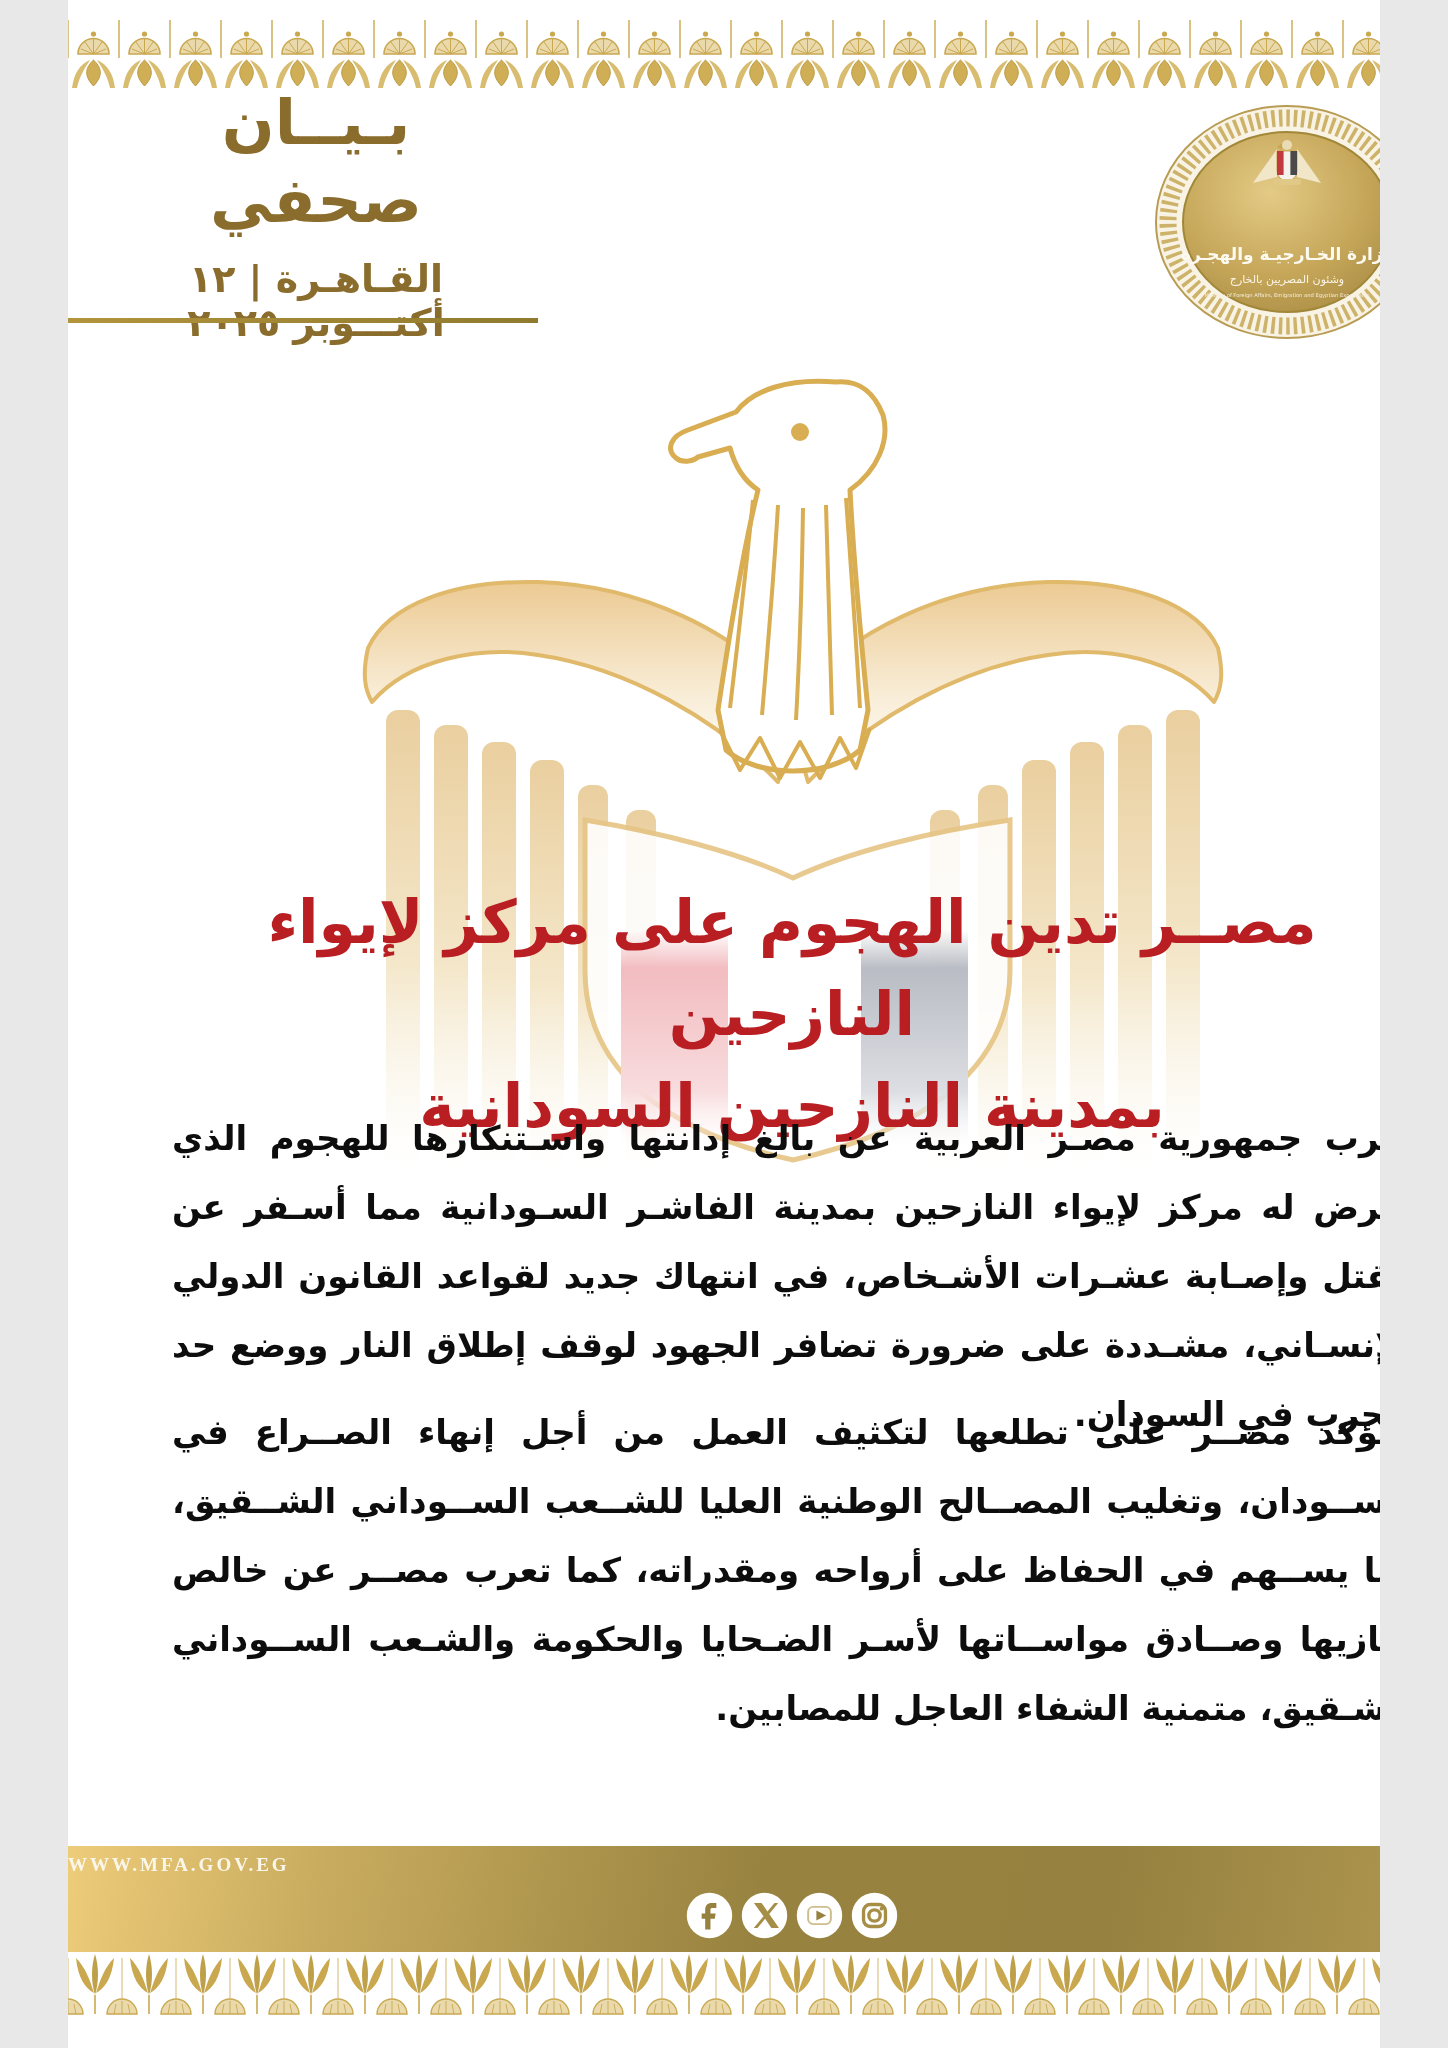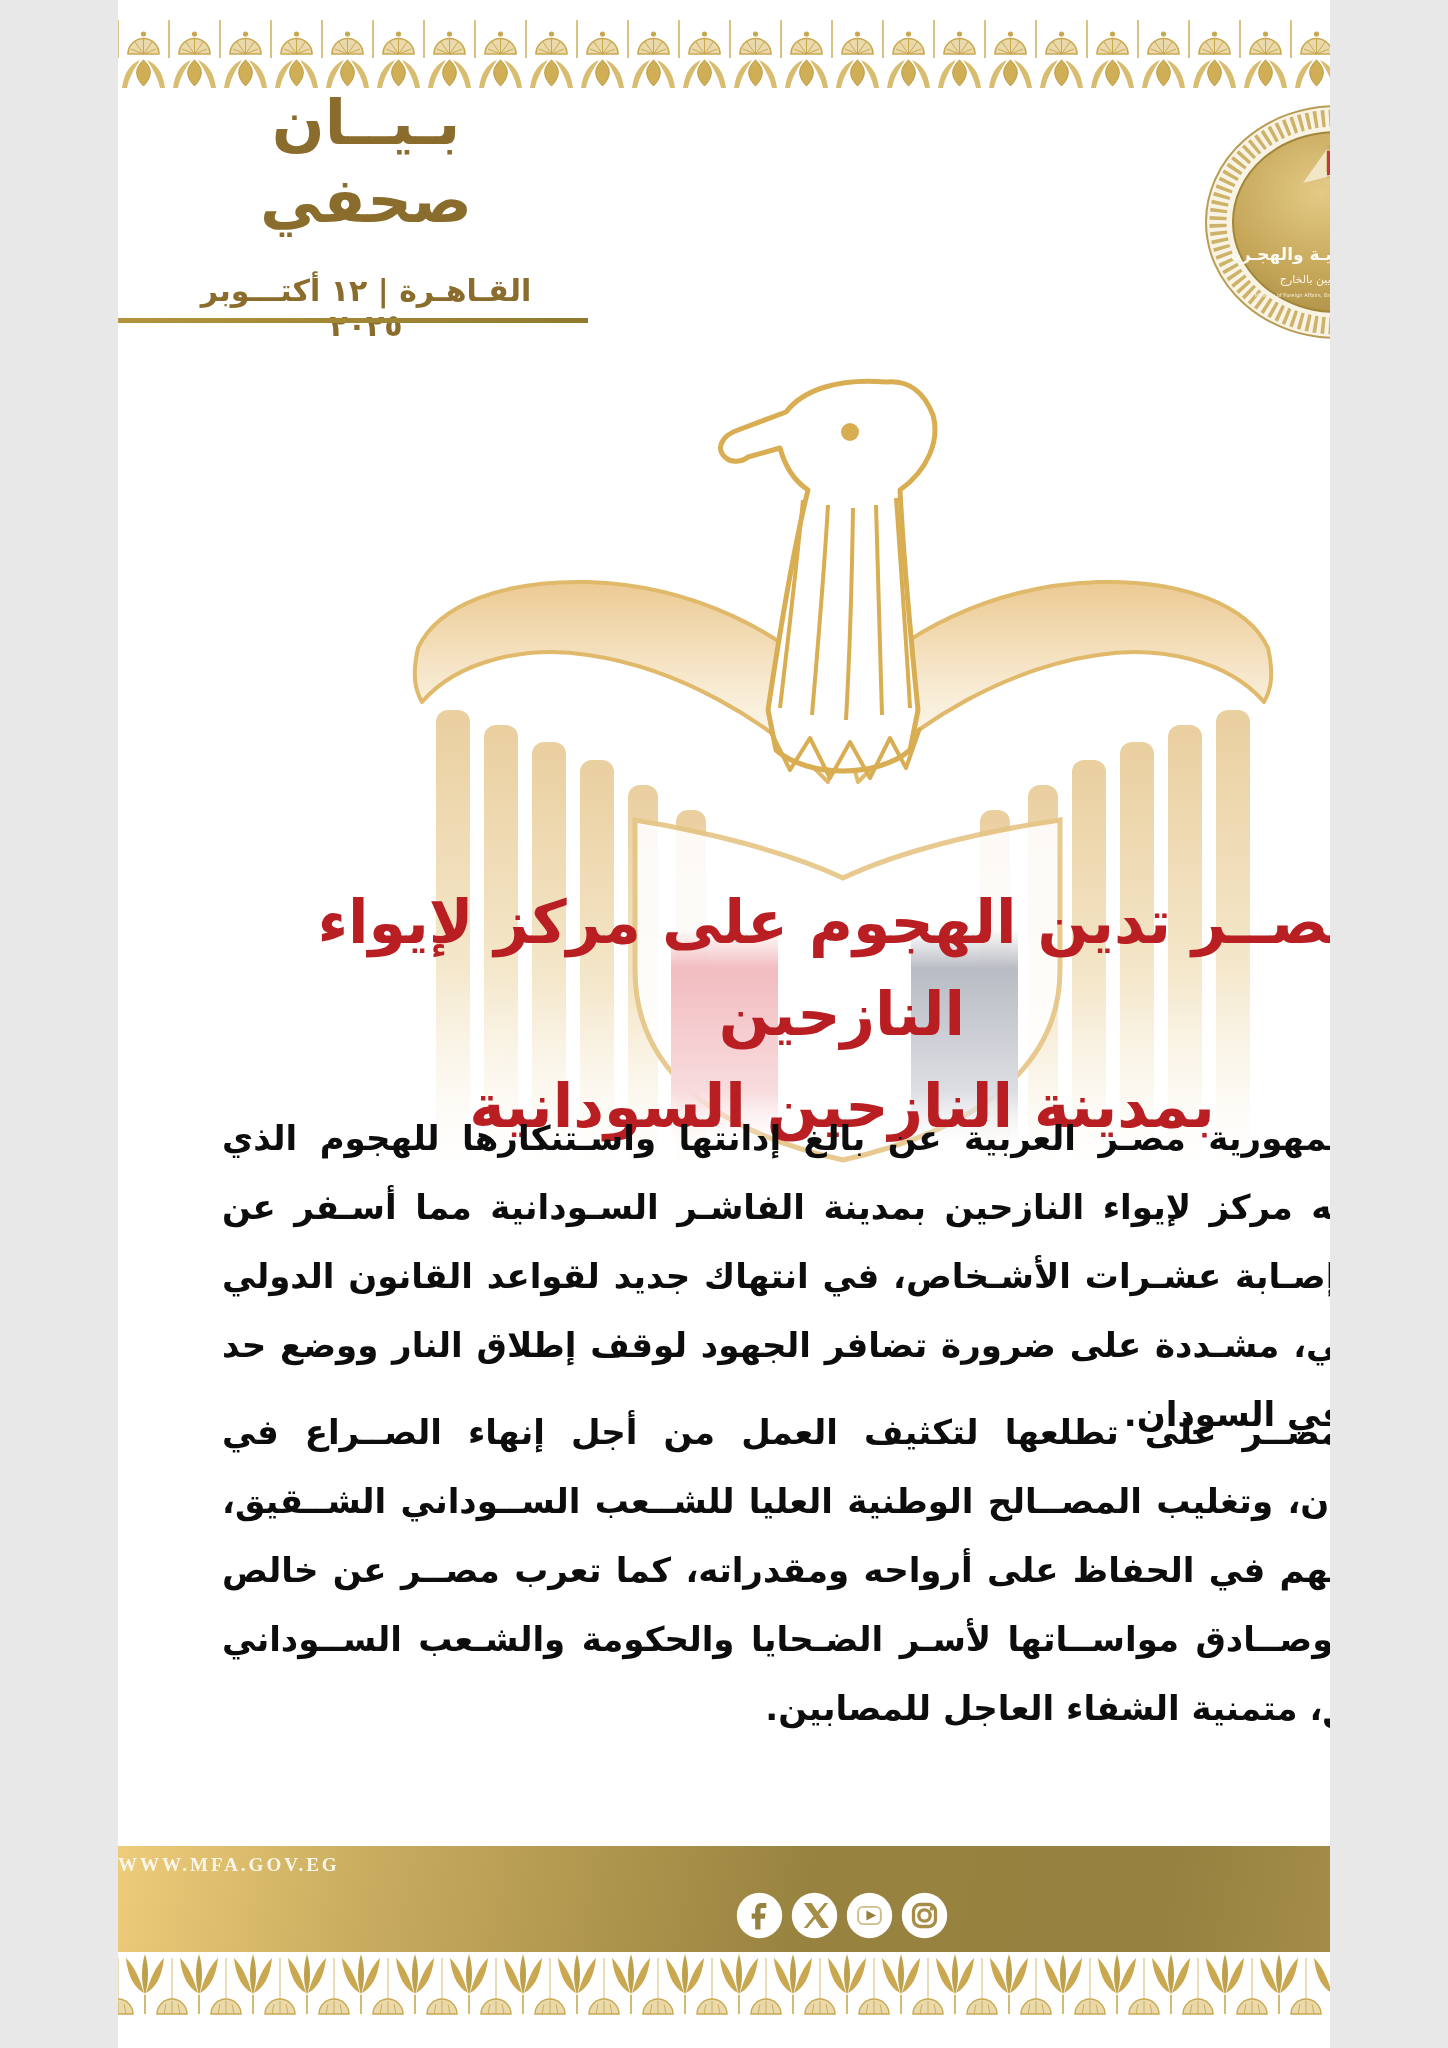--- a/index.html
+++ b/index.html
@@ -1,31 +1,31 @@
 <!DOCTYPE html>
 <html lang="ar"><head>
 <meta charset="utf-8">
 <style>
   html,body{margin:0;padding:0;background:#e8e8e8;}
   .page{
-    position:relative;width:1212px;height:2048px;margin:0 auto;
+    position:relative;width:1312px;height:2048px;margin:0 auto;
     background:#ffffff;overflow:hidden;
     font-family:"DejaVu Sans","Liberation Sans",sans-serif;
   }
   
   .border-top{position:absolute;left:0;top:6px;width:1448px;height:84px;}
   .border-bottom{position:absolute;left:0;top:1952px;width:1448px;height:66px;}
   
   .header-left{position:absolute;left:52px;top:84px;width:392px;text-align:center;direction:rtl;}
   .statement-type{
     font-size:62px;font-weight:bold;color:#8a6c2c;line-height:1.25;
     letter-spacing:1px;
   }
   .date-line{
-    margin-top:34px;font-size:30px;font-weight:bold;color:#8a6c2c;letter-spacing:1px;
+    margin-top:18px;font-size:38px;font-weight:bold;color:#8a6c2c;letter-spacing:1px;
   }
   .gold-rule{
     position:absolute;left:0;top:318px;width:470px;height:5px;
     background:linear-gradient(to right,#b2943c,#8f7a2e);
   }
   .seal{position:absolute;left:1085px;top:103px;width:268px;height:238px;}
   
   .watermark{position:absolute;left:290px;top:330px;width:870px;height:840px;pointer-events:none;}
   
   .title-block{

